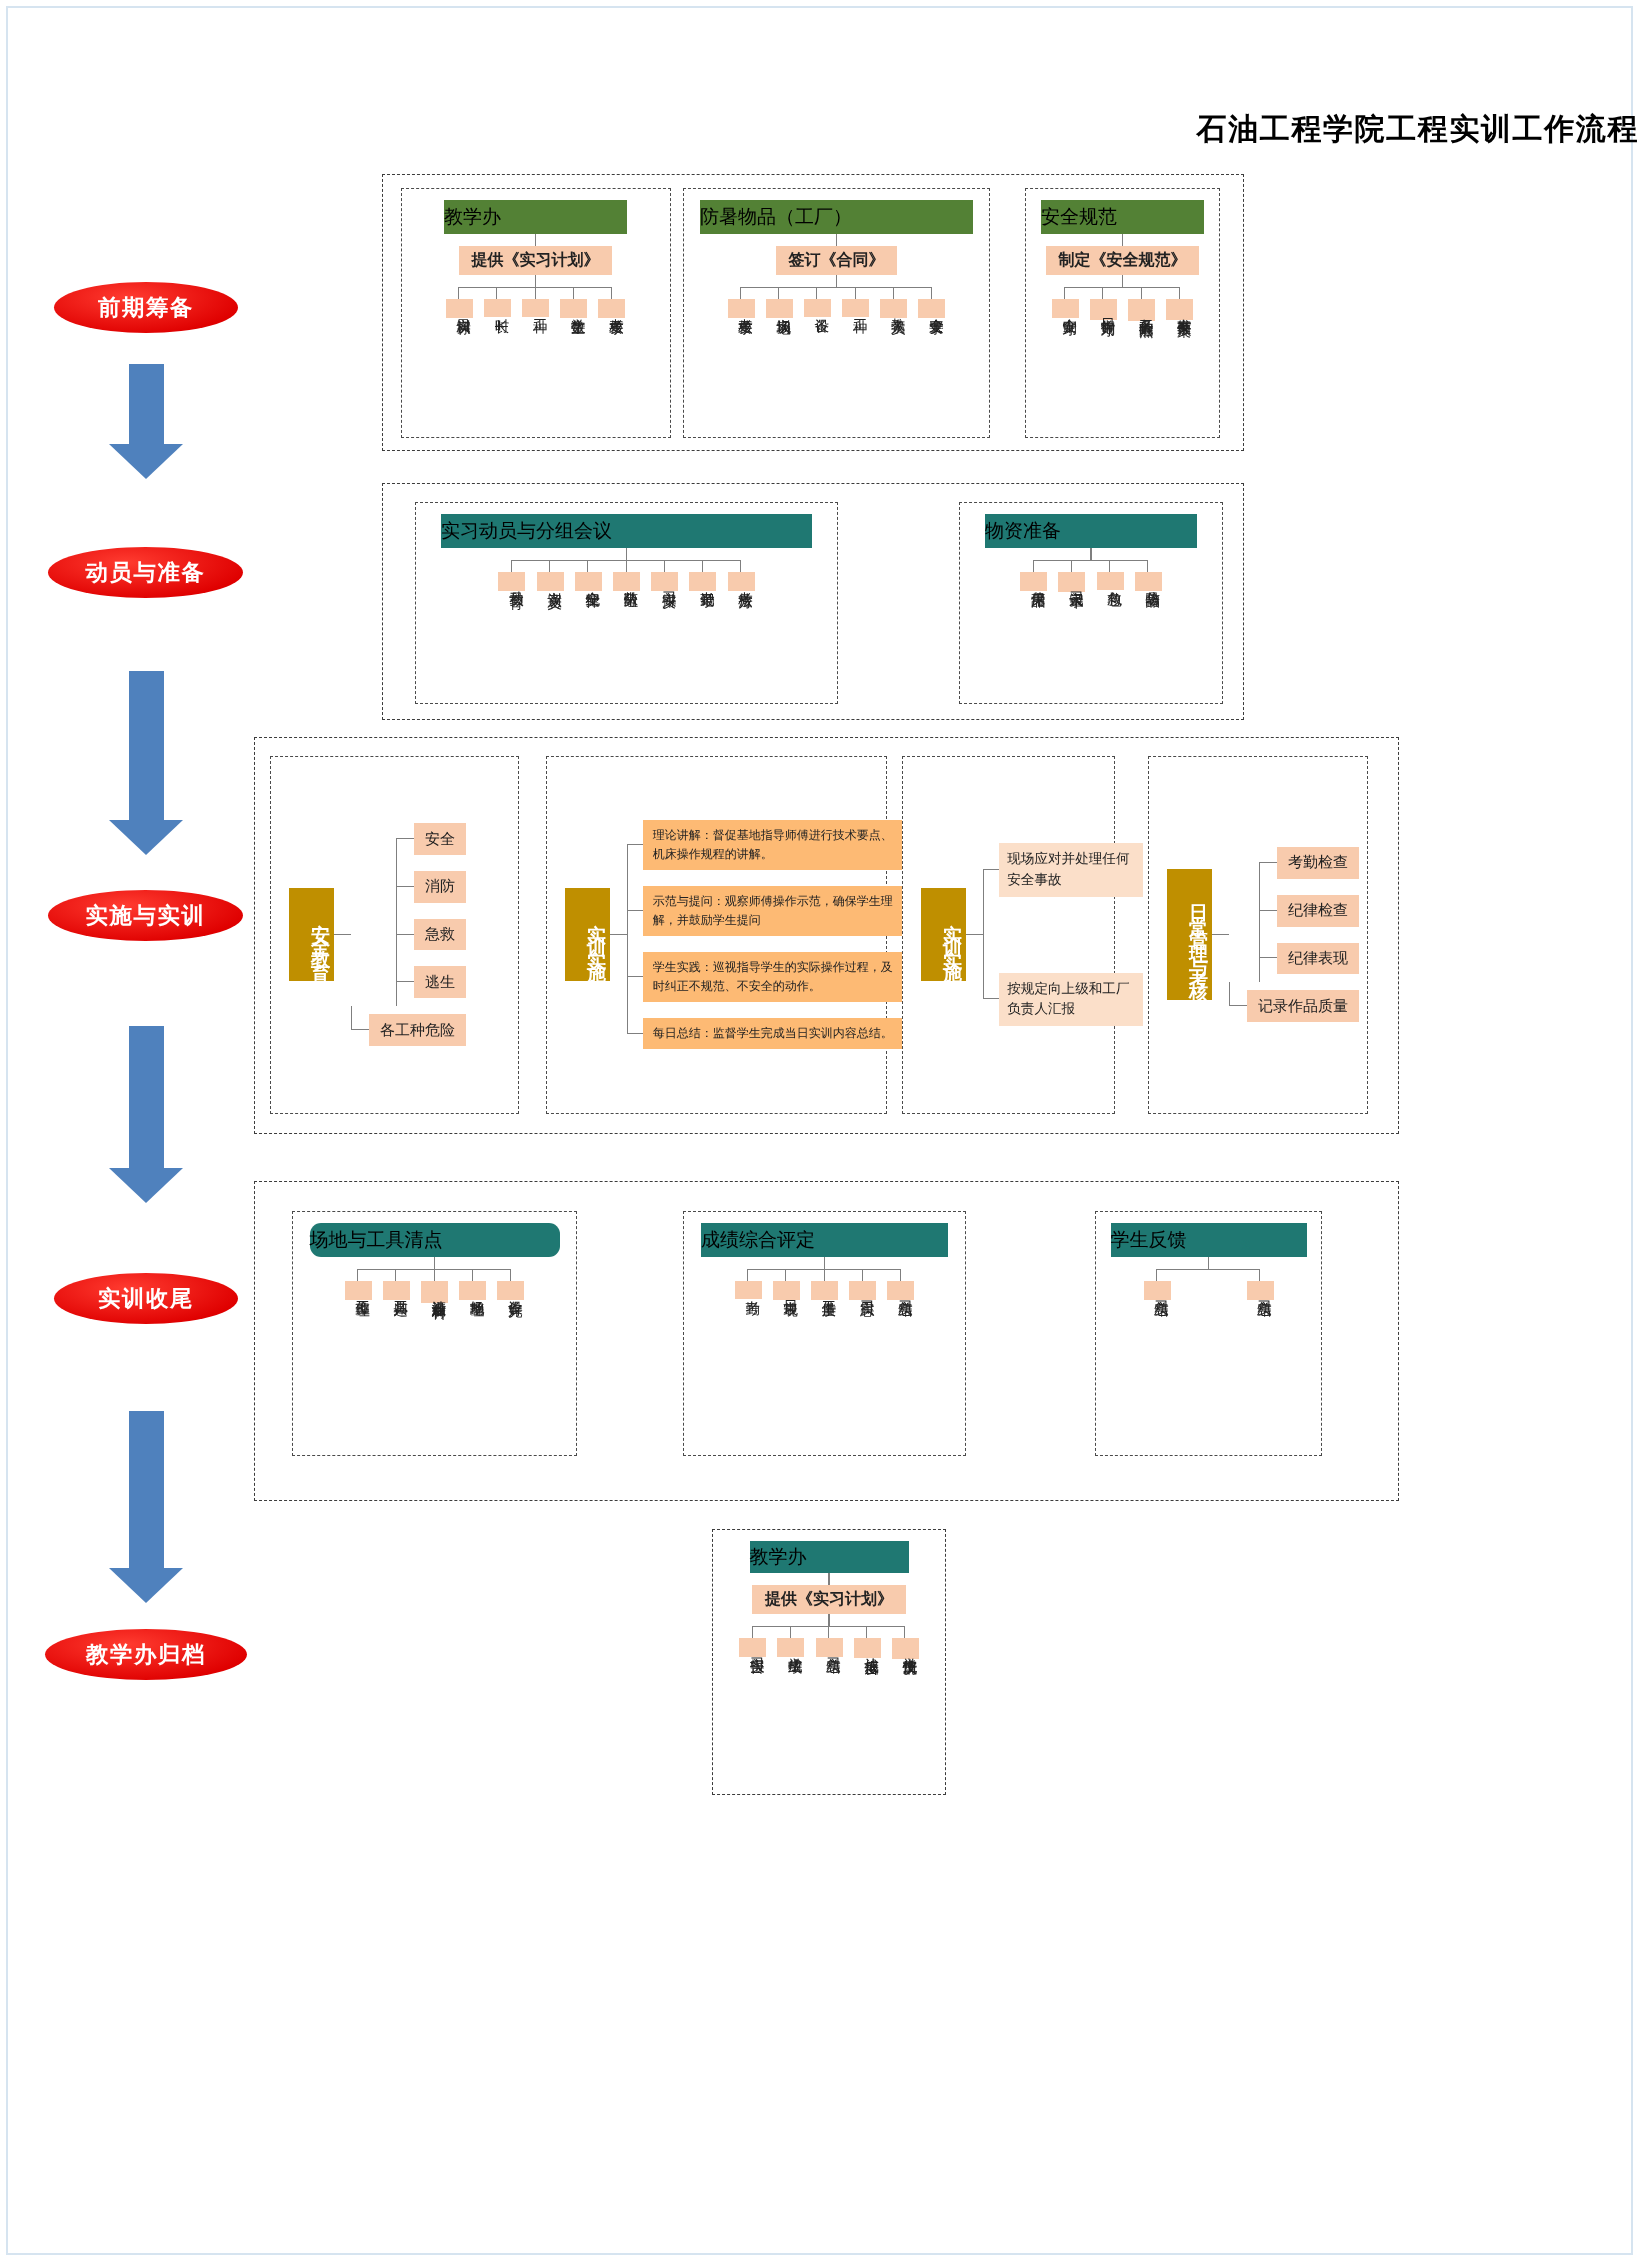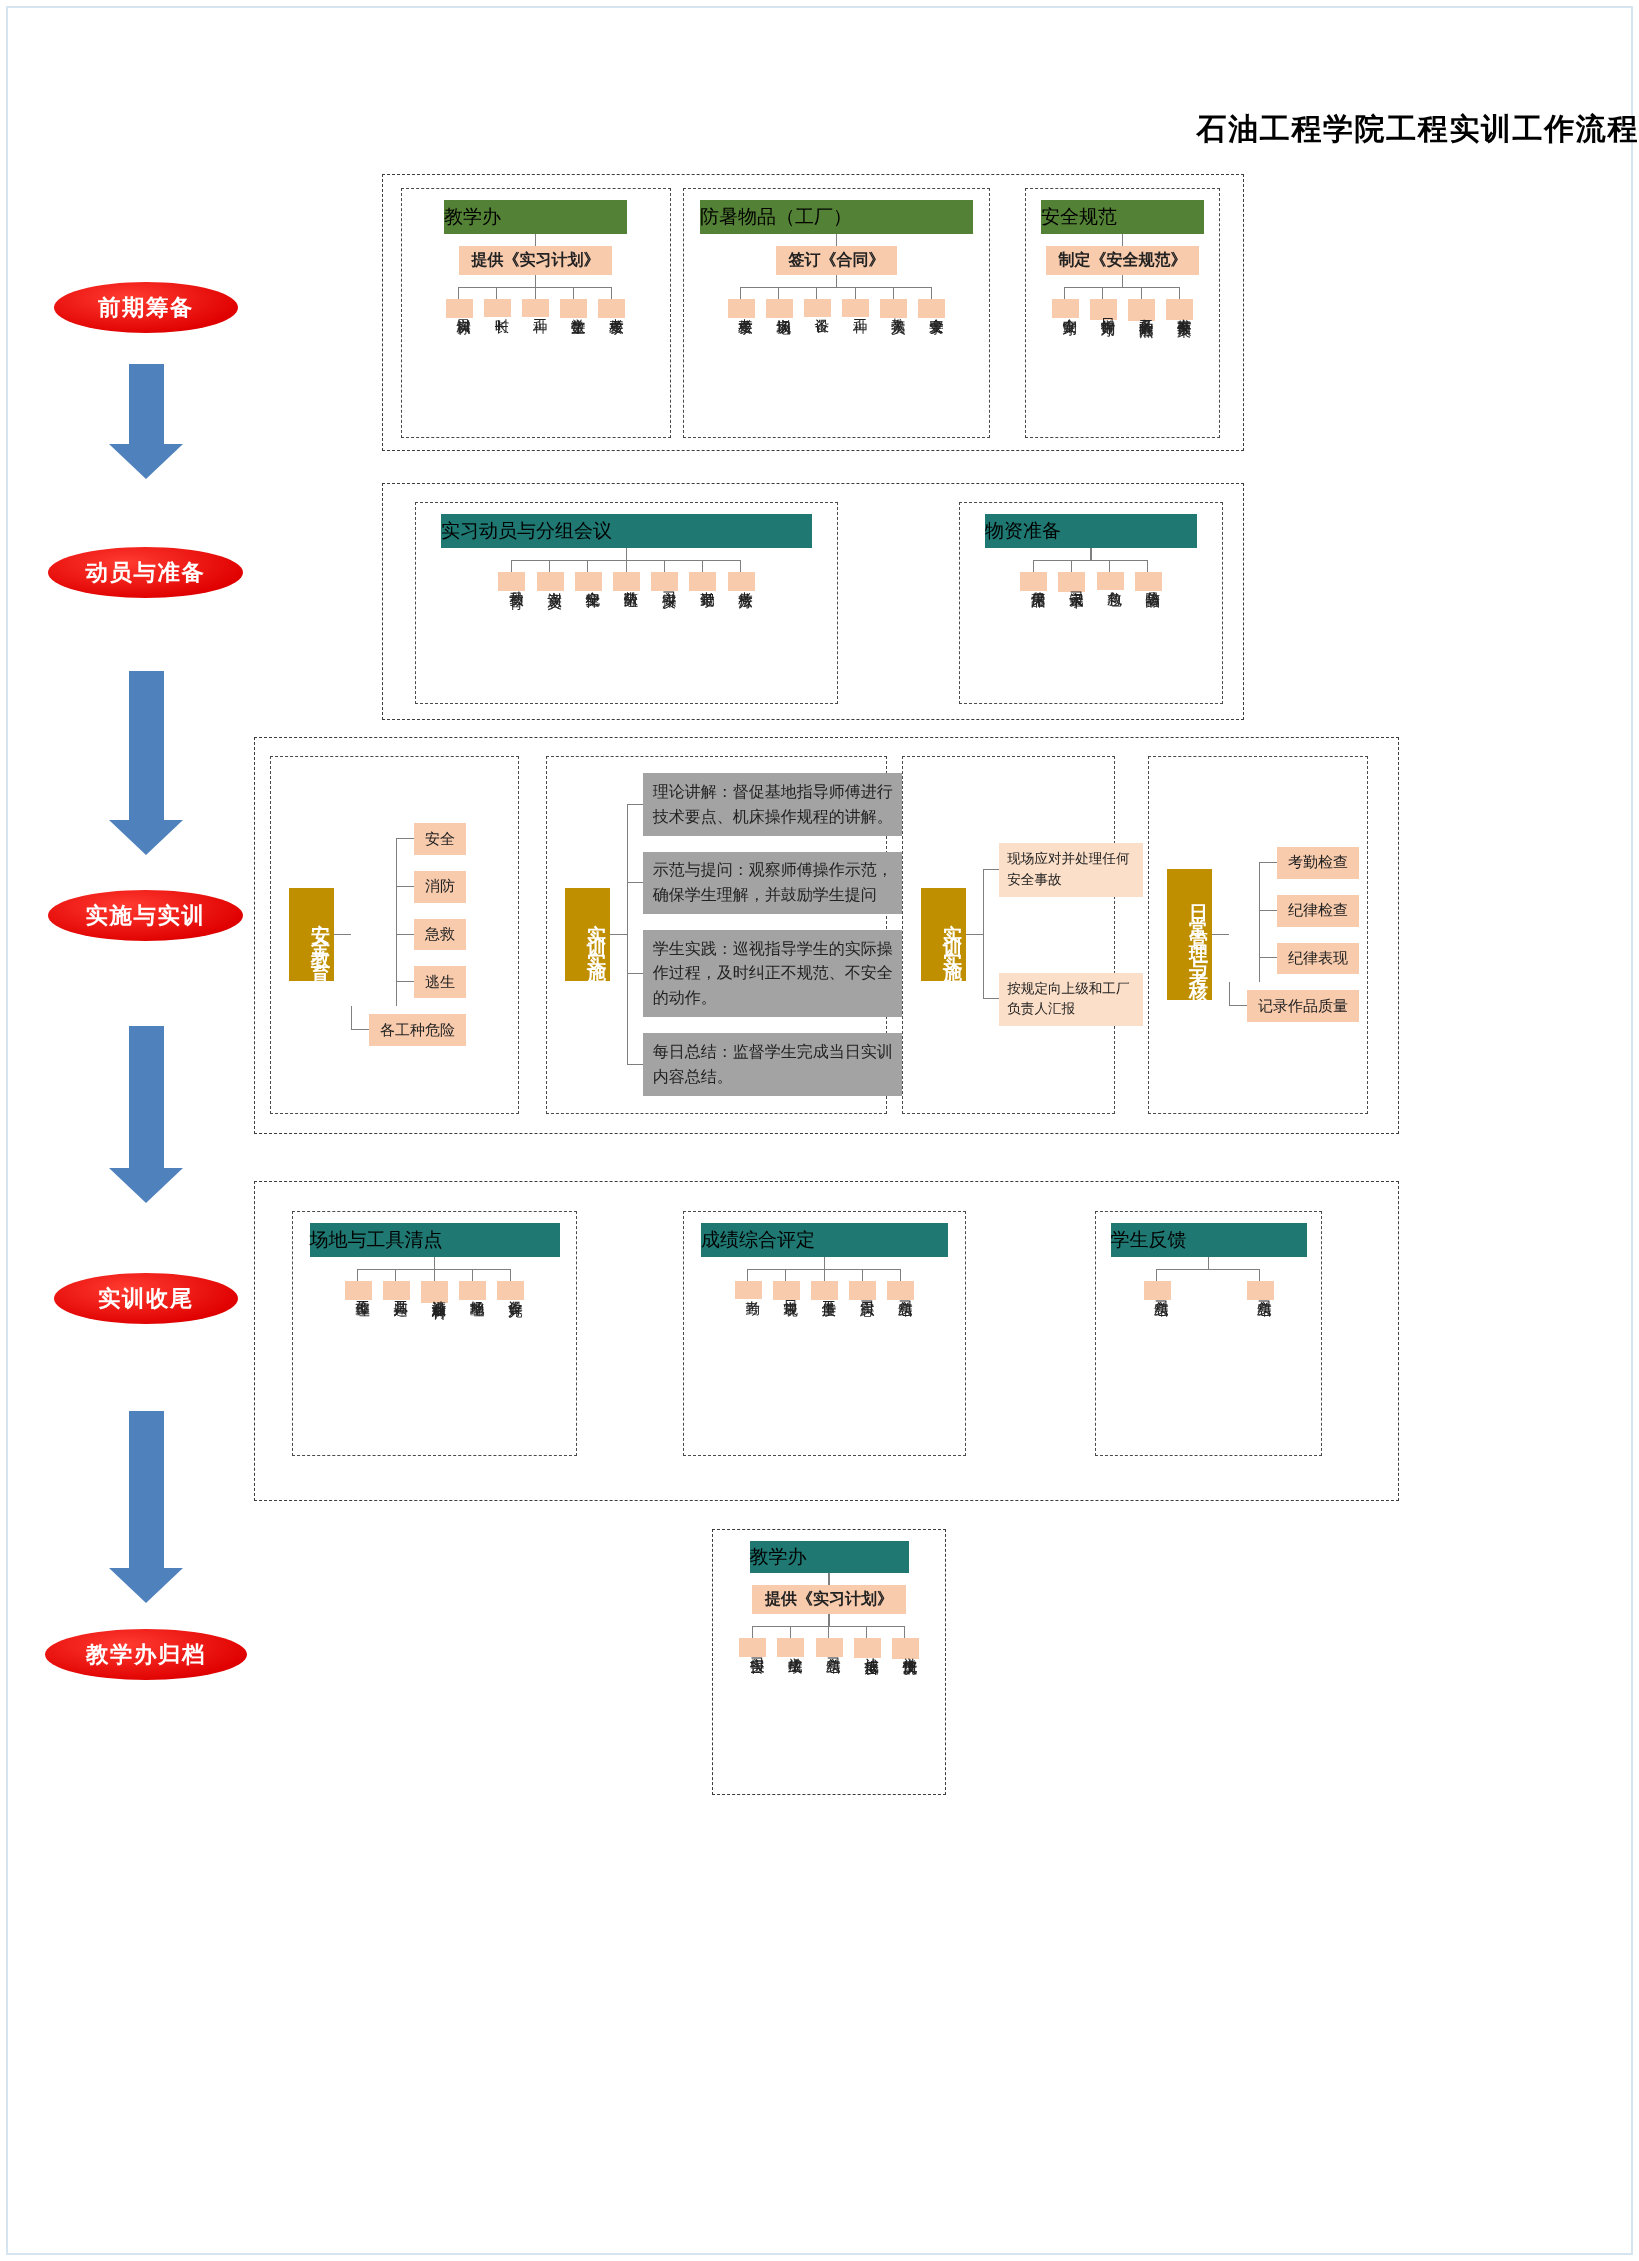--- a/index.html
+++ b/index.html
@@ -59,21 +59,21 @@
   .hstub { width:17.6px; height:1.6px; background:#7f7f7f; flex:none; align-self:center; }
   .hkids { display:flex; flex-direction:column;align-items:flex-end; }
   .sw { position:relative; padding:8px 0 8px 17.6px; }
   .sw::before { content:""; position:absolute; left:0; top:0;    width:17.6px; height:50%; border-left:1.6px solid #7f7f7f; border-bottom:1.6px solid #7f7f7f; box-sizing:border-box; }
   .sw::after  { content:""; position:absolute; left:0; bottom:0; width:17.6px; height:50%; border-left:1.6px solid #7f7f7f; box-sizing:border-box; }
   .sw:first-child::before { border-left:none; }
   .sw:last-child::after  { border-left:none; }
   .hleaf { background:#f8cbad; color:#222; font-size:15px; padding:6.4px 11.2px; text-align:center; white-space:nowrap; }
   .p2 .sw { padding-left:16px; }
   .p2 .sw::before, .p2 .sw::after { width:16px; }
-  .p2 .hleaf { white-space:normal; width:240px; text-align:left; font-size:16px; line-height:1.55; padding:6.4px 9.6px; background:#a3a3a3; }
+  .p2 .hleaf { white-space:normal; width:240px; text-align:left; font-size:12px; line-height:1.55; padding:6.4px 9.6px; background:#fdba74; }
   .p3 .sw { padding:38px 0 38px 16px; }
   .p3 .sw::before, .p3 .sw::after { width:16px; }
   .p3 .hleaf { white-space:normal; width:128px; text-align:left; font-size:13.6px; line-height:1.5; padding:6.4px 8px; background:#fbdfc9; }
 </style>
 </head>
 <body>
 
 <div class="canvas">
   <div class="frame"></div>
 
@@ -321,21 +321,21 @@
             </div>
         </div>
       </div>
     </div>
   </div>
 
   <div class="phase" style="left:254px; top:1181px; width:1143px; height:318px;">
 
     <div class="ibox" style="left:37px; top:29px; width:283px; height:243px;">
       <div class="tree">
-        <div class="th teal" style="width:250px;">场地与工具清点</div>
+        <div class="th teal" style="width:250px;border-radius:11px;">场地与工具清点</div>
         <div class="stub"></div>
         <div class="kids">
           <div class="cw">
               <div class="vleaf">工位整理</div>
             </div>
           <div class="cw">
               <div class="vleaf">工具归还</div>
             </div>
           <div class="cw">
               <div class="vleaf">清点设备和材料</div>

